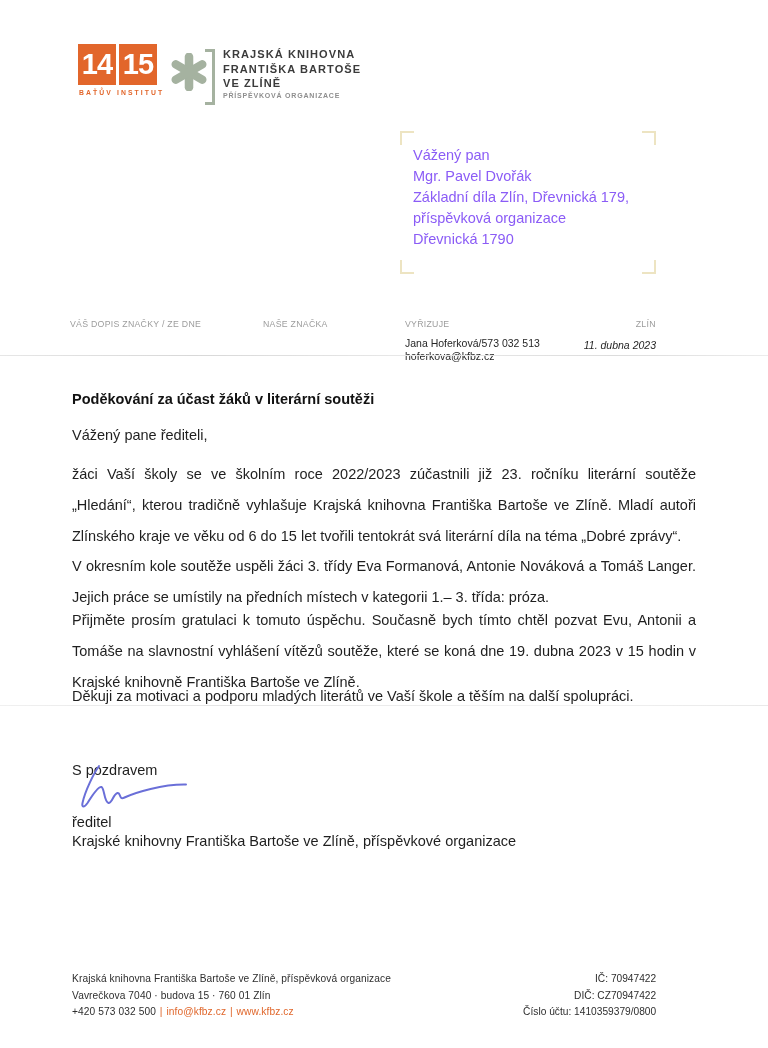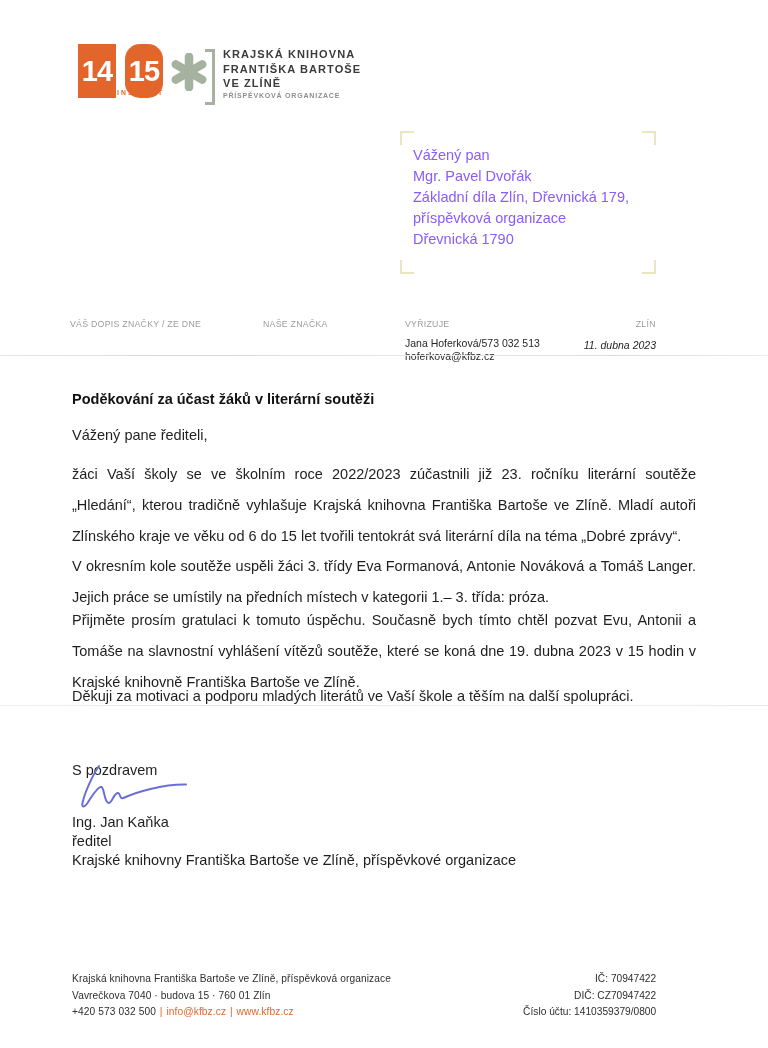--- a/index.html
+++ b/index.html
@@ -6,25 +6,25 @@
   html,body { background:#fff; }
   body { font-family:"Liberation Sans", sans-serif; color:#1f1f1f; }
   .page {
     position:relative; width:768px; height:1048px; margin:0 auto;
     background:#ffffff; overflow:hidden;
   }
 
   
   .numboxes { position:absolute; left:78px; top:44px; display:flex; }
   .num-box {
-    width:38px; height:54px; background:var(--orange,#E2662B); color:#fff;
+    width:38px; height:41px; background:var(--orange,#E2662B); color:#fff;
     font-weight:bold; font-size:29px; display:flex; align-items:center;
     justify-content:center; letter-spacing:-1px;
   }
-  .num-box + .num-box { margin-left:9px;border-radius:15px; }
+  .num-box + .num-box { margin-left:3px; }
   .institute {
     position:absolute; left:79px; top:89px; width:90px;
     color:var(--orange,#E2662B); font-size:6.8px; font-weight:bold;
     letter-spacing:2.1px; white-space:nowrap;
   }
   .asterisk-wrap { position:absolute; left:170px; top:53px; width:38px; height:38px; }
   .bracket {
     position:absolute; left:205px; top:49px; width:10px; height:56px;
     border-top:3px solid var(--sage,#A5B2A0);
     border-right:3px solid var(--sage,#A5B2A0);
@@ -163,21 +163,20 @@
   <div class="signature">
     <svg width="114" height="47" viewBox="0 0 114 47">
       <path d="M 24 3 C 19 10, 10 28, 7.5 40 C 6.5 44.5, 9 45, 12.5 40
                C 18 31, 23.5 23, 26.5 24 C 29.5 25, 29 39, 33.5 40
                C 37 40.5, 38 31.5, 42.5 30 C 46 29, 43.5 37.5, 49.5 34.5
                C 60 29.5, 88 21, 111 21.5" fill="none" stroke="#6A6FD8" stroke-width="2" stroke-linecap="round"></path>
     </svg>
   </div>
 
   <div class="signer">
-    <div>Ing. Jan Kaňka</div>
     <div>ředitel</div>
     <div>Krajské knihovny Františka Bartoše ve Zlíně, příspěvkové organizace</div>
   </div>
 
   <div class="footer-left">
     <div>Krajská knihovna Františka Bartoše ve Zlíně, příspěvková organizace</div>
     <div>Vavrečkova 7040 · budova 15 · 760 01 Zlín</div>
     <div>
       <span>+420 573 032 500</span><span class="orange sep">|</span><span class="orange">info@kfbz.cz</span><span class="orange sep">|</span><span class="orange">www.kfbz.cz</span>
     </div>

